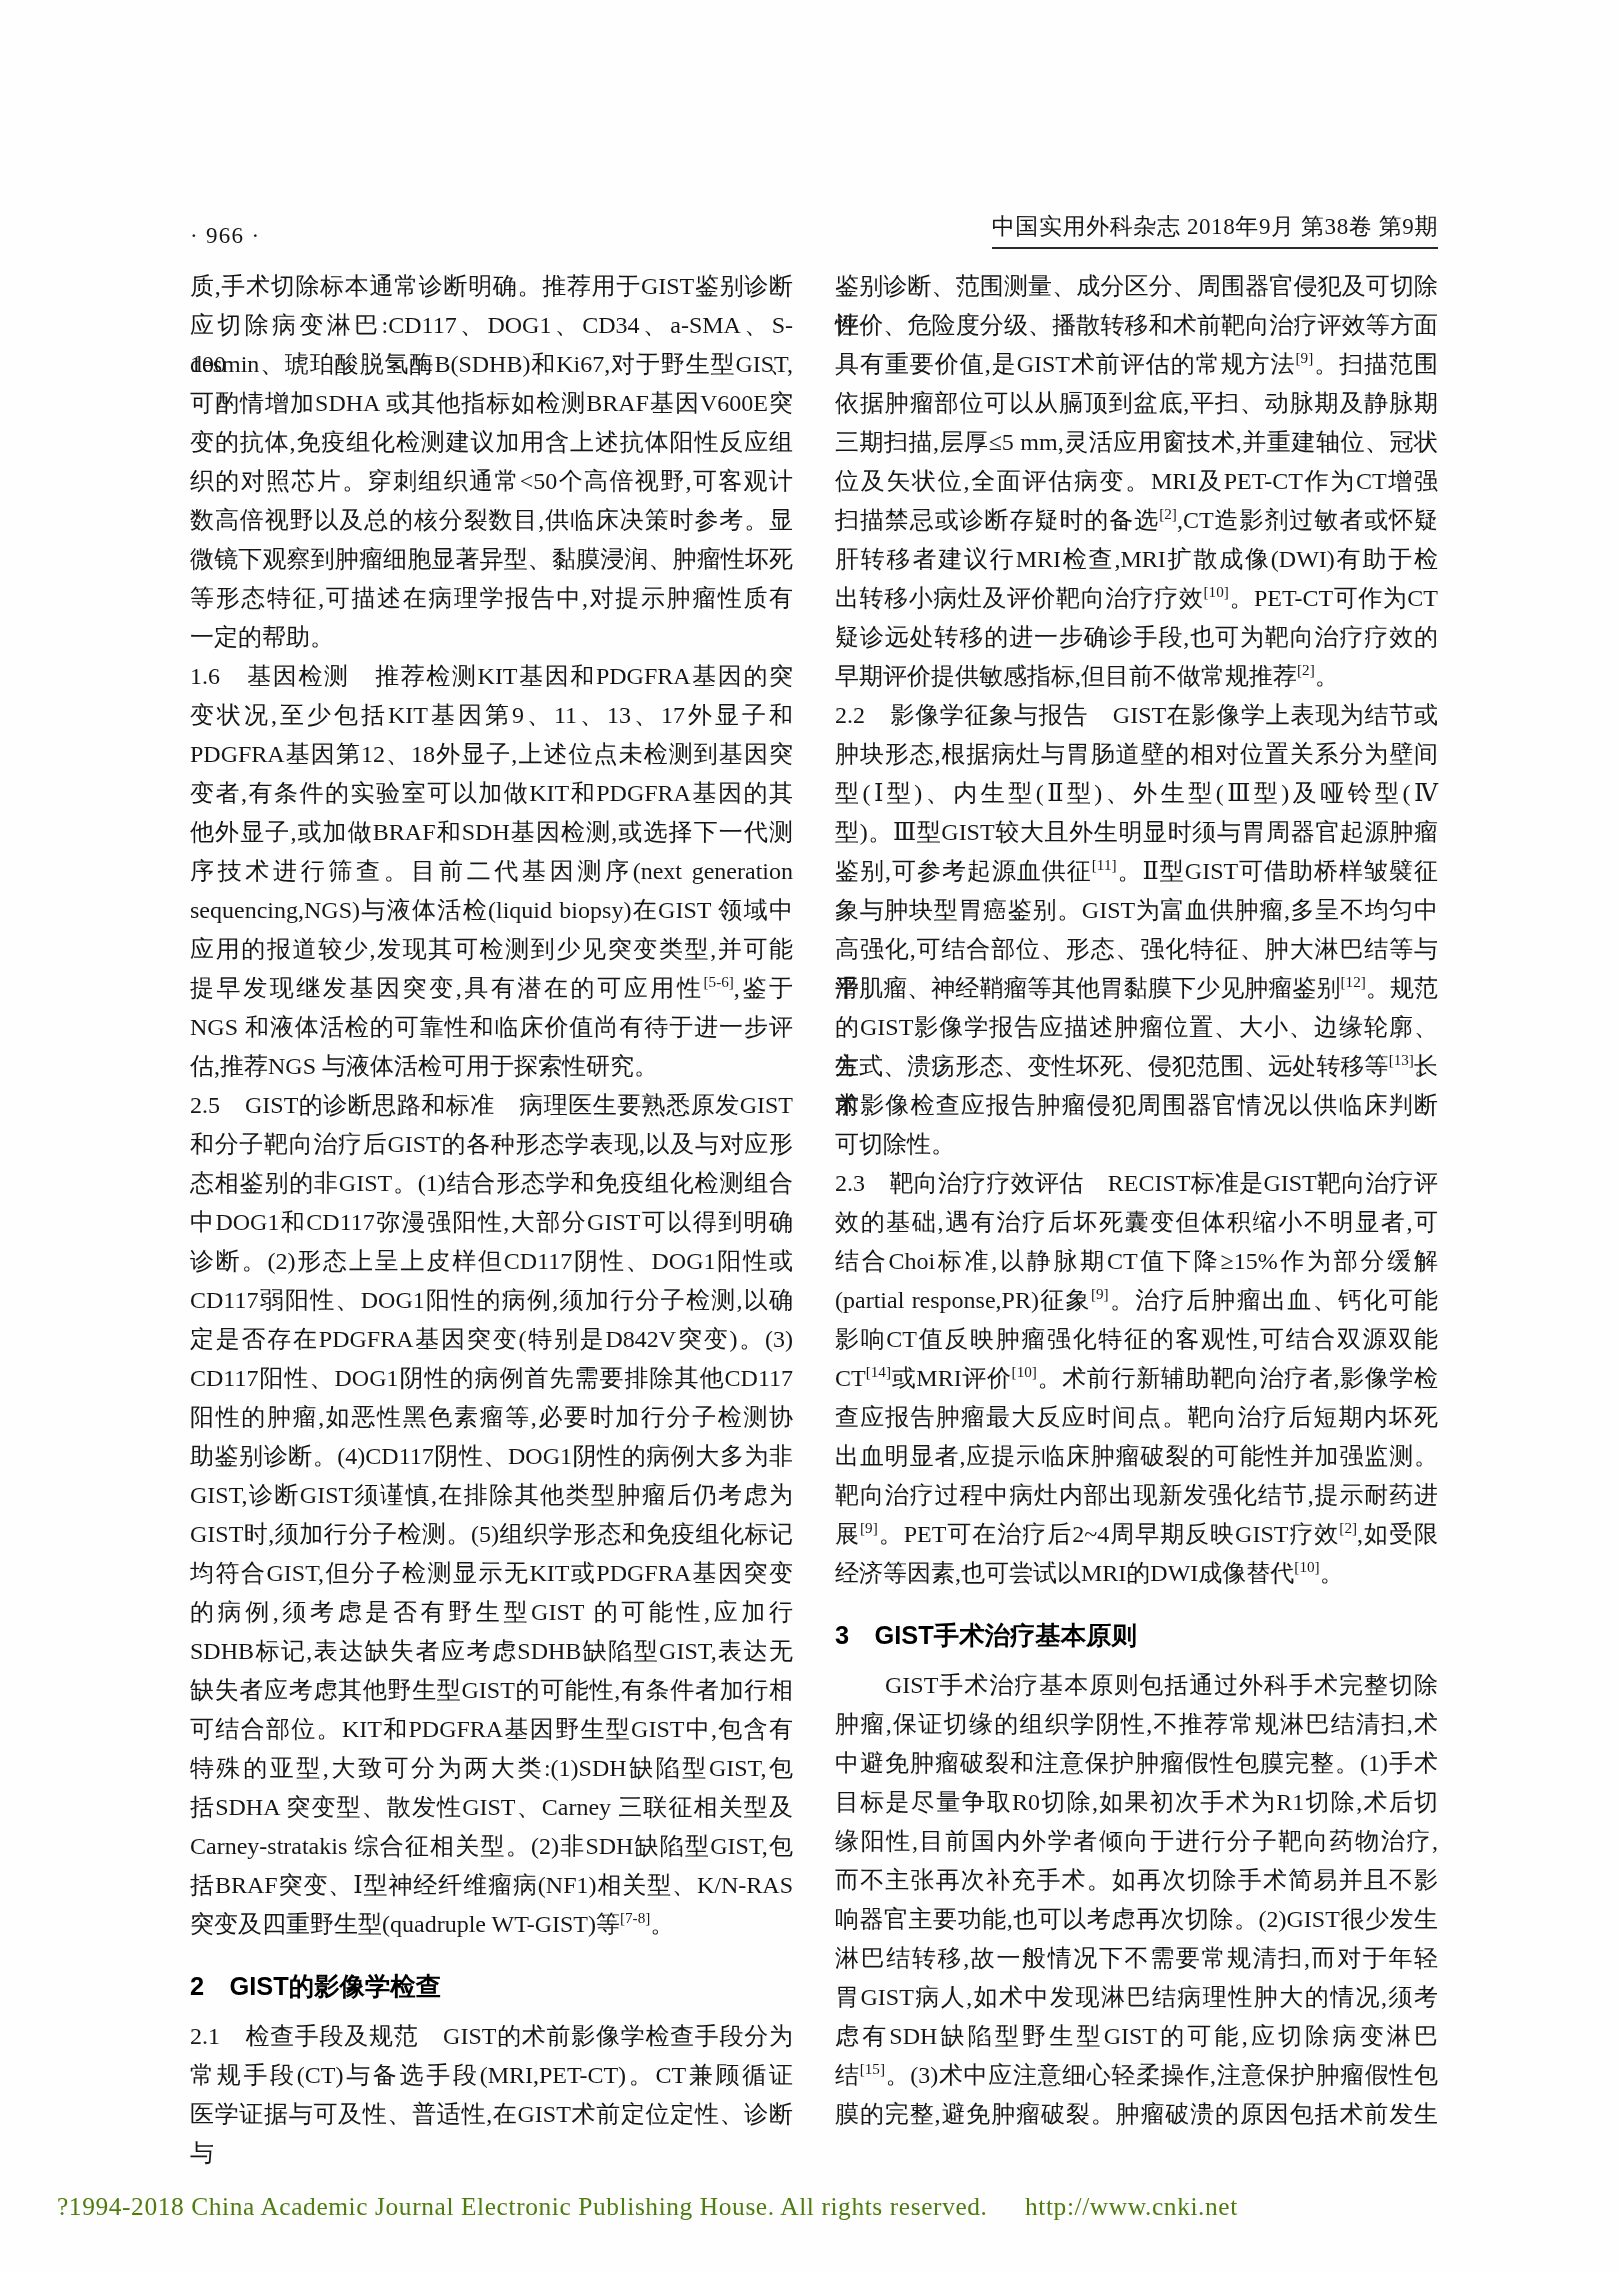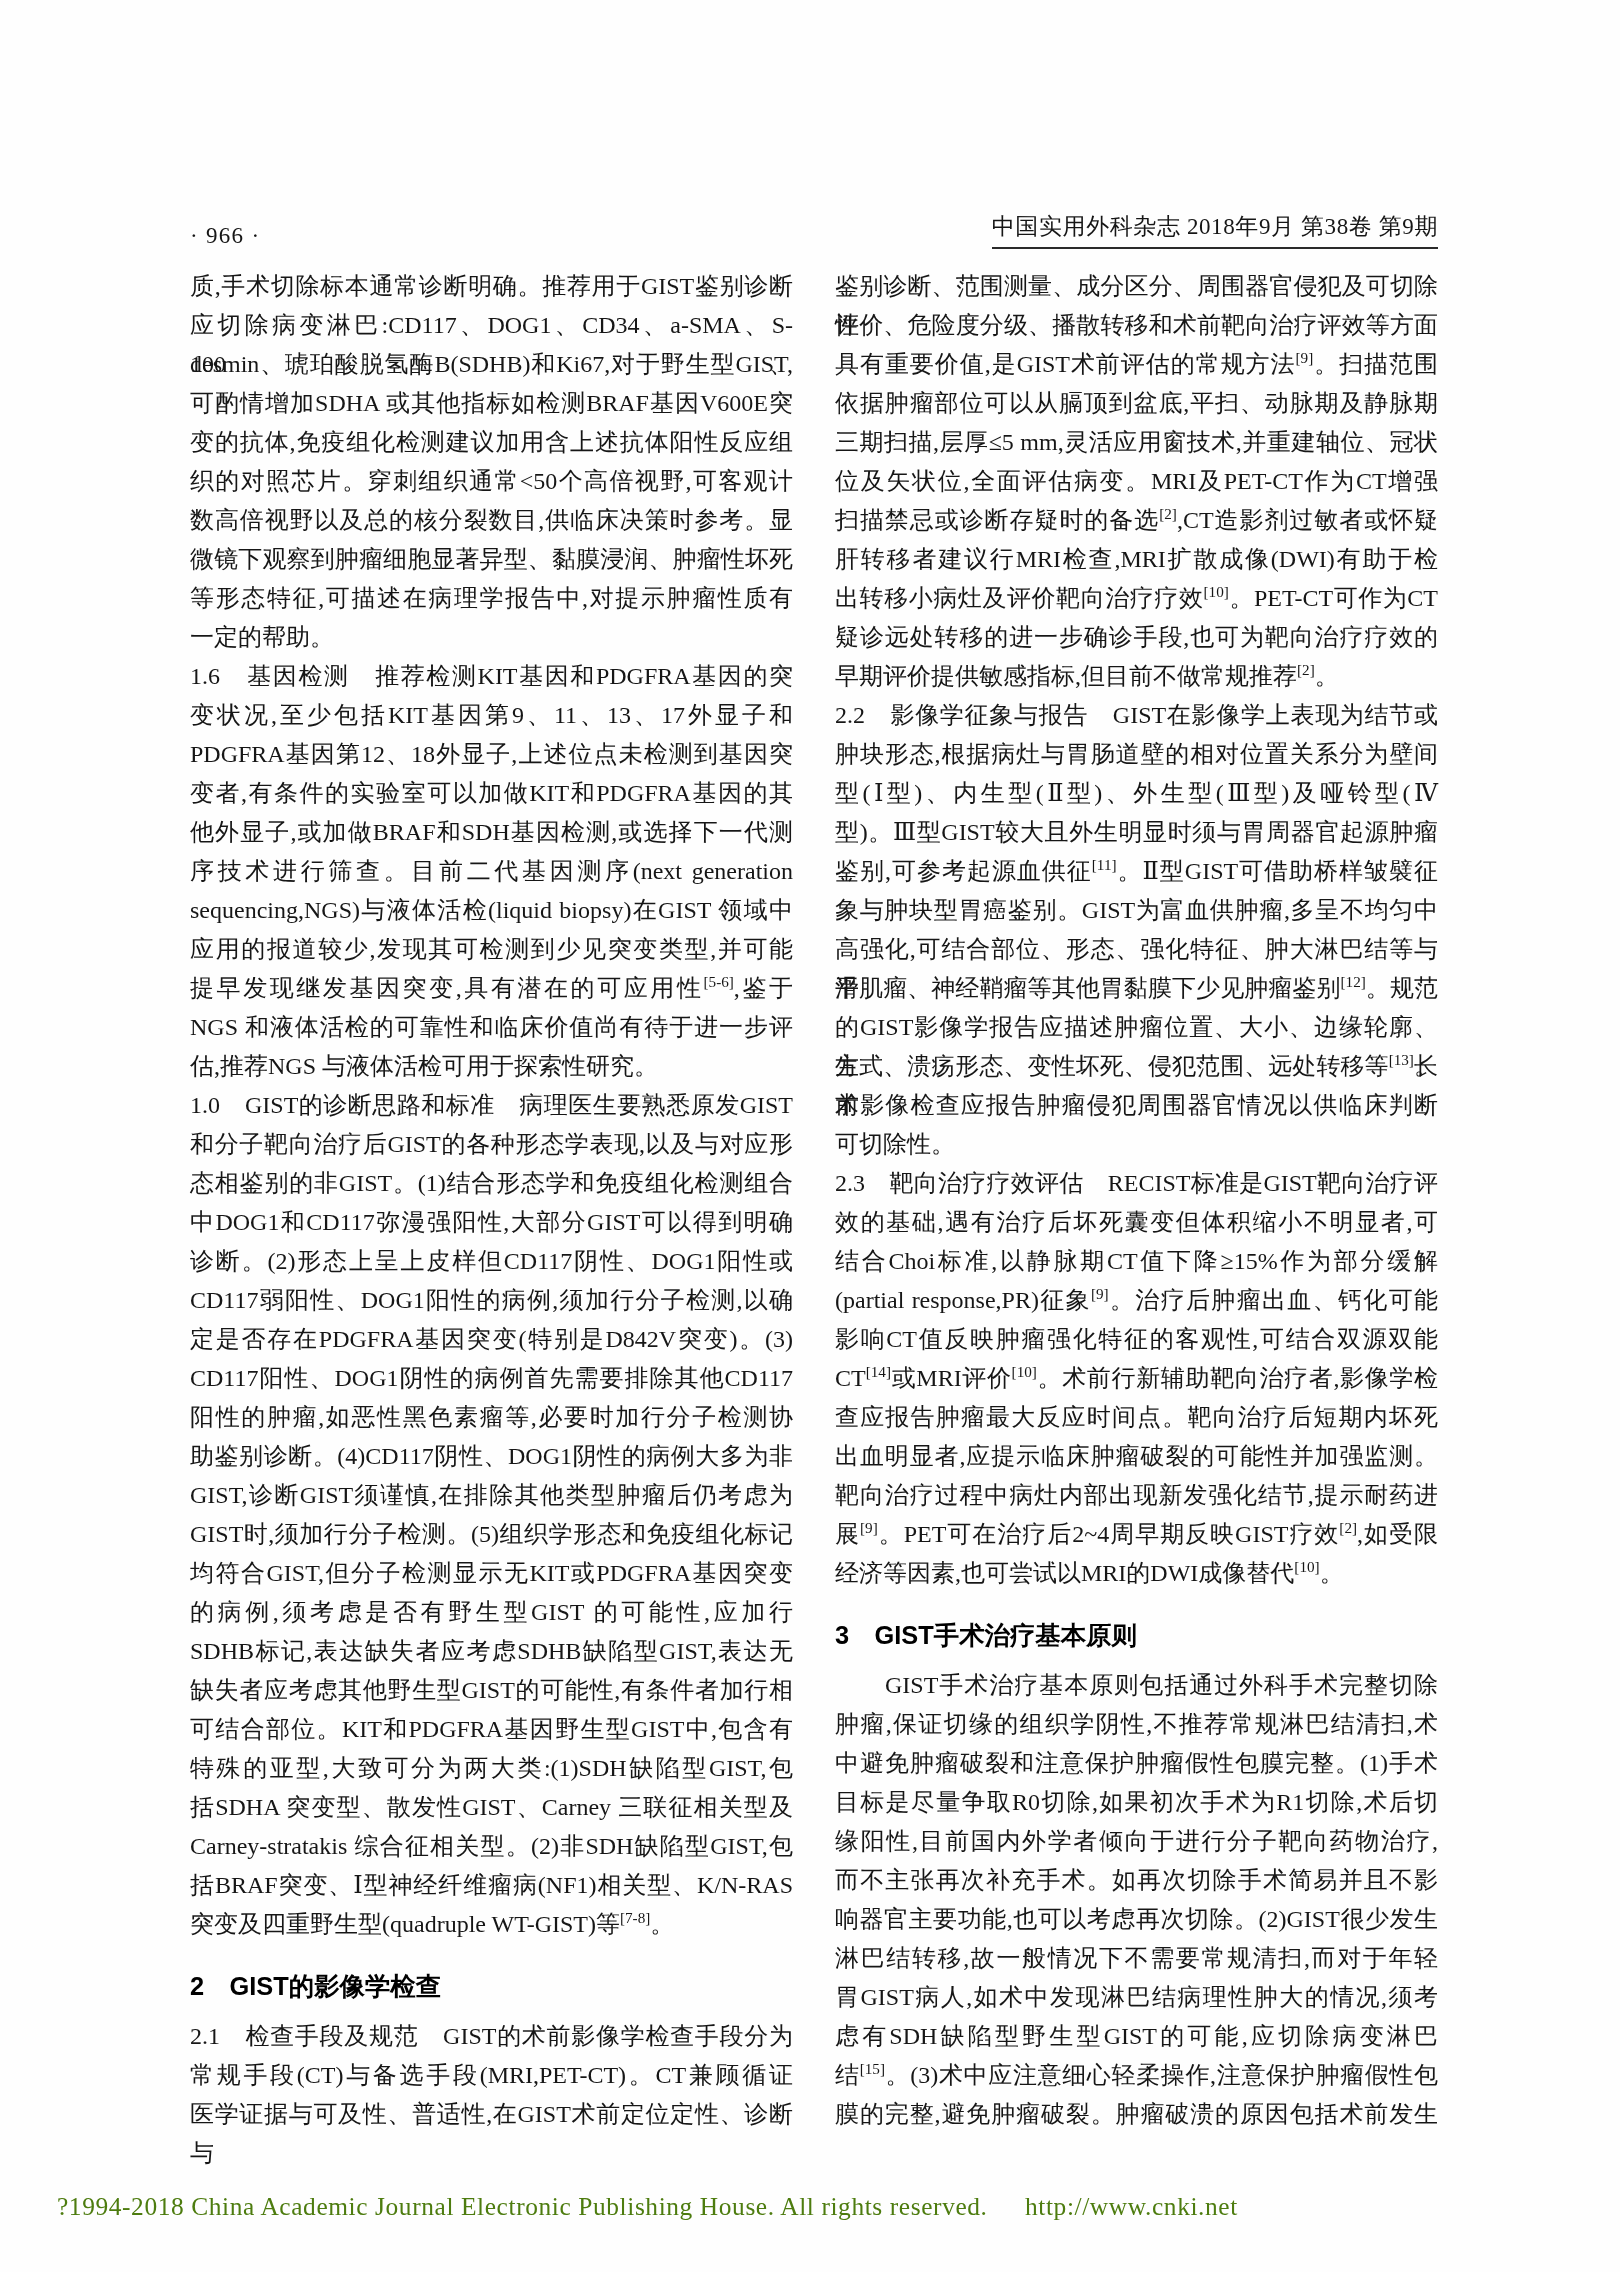--- a/index.html
+++ b/index.html
@@ -45,21 +45,21 @@
       <div class="ln j">变状况,至少包括KIT基因第9、11、13、17外显子和</div>
       <div class="ln j">PDGFRA基因第12、18外显子,上述位点未检测到基因突</div>
       <div class="ln j">变者,有条件的实验室可以加做KIT和PDGFRA基因的其</div>
       <div class="ln j">他外显子,或加做BRAF和SDH基因检测,或选择下一代测</div>
       <div class="ln j">序技术进行筛查。目前二代基因测序(next generation</div>
       <div class="ln j">sequencing,NGS)与液体活检(liquid biopsy)在GIST 领域中</div>
       <div class="ln j">应用的报道较少,发现其可检测到少见突变类型,并可能</div>
       <div class="ln j">提早发现继发基因突变,具有潜在的可应用性<sup>[5-6]</sup>,鉴于</div>
       <div class="ln j">NGS 和液体活检的可靠性和临床价值尚有待于进一步评</div>
       <div class="ln l">估,推荐NGS 与液体活检可用于探索性研究。</div>
-      <div class="ln j">1.0　GIST的诊断思路和标准　病理医生要熟悉原发GIST</div>
+      <div class="ln j">2.5　GIST的诊断思路和标准　病理医生要熟悉原发GIST</div>
       <div class="ln j">和分子靶向治疗后GIST的各种形态学表现,以及与对应形</div>
       <div class="ln j">态相鉴别的非GIST。(1)结合形态学和免疫组化检测组合</div>
       <div class="ln j">中DOG1和CD117弥漫强阳性,大部分GIST可以得到明确</div>
       <div class="ln j">诊断。(2)形态上呈上皮样但CD117阴性、DOG1阳性或</div>
       <div class="ln j">CD117弱阳性、DOG1阳性的病例,须加行分子检测,以确</div>
       <div class="ln j">定是否存在PDGFRA基因突变(特别是D842V突变)。(3)</div>
       <div class="ln j">CD117阳性、DOG1阴性的病例首先需要排除其他CD117</div>
       <div class="ln j">阳性的肿瘤,如恶性黑色素瘤等,必要时加行分子检测协</div>
       <div class="ln j">助鉴别诊断。(4)CD117阴性、DOG1阴性的病例大多为非</div>
       <div class="ln j">GIST,诊断GIST须谨慎,在排除其他类型肿瘤后仍考虑为</div>

